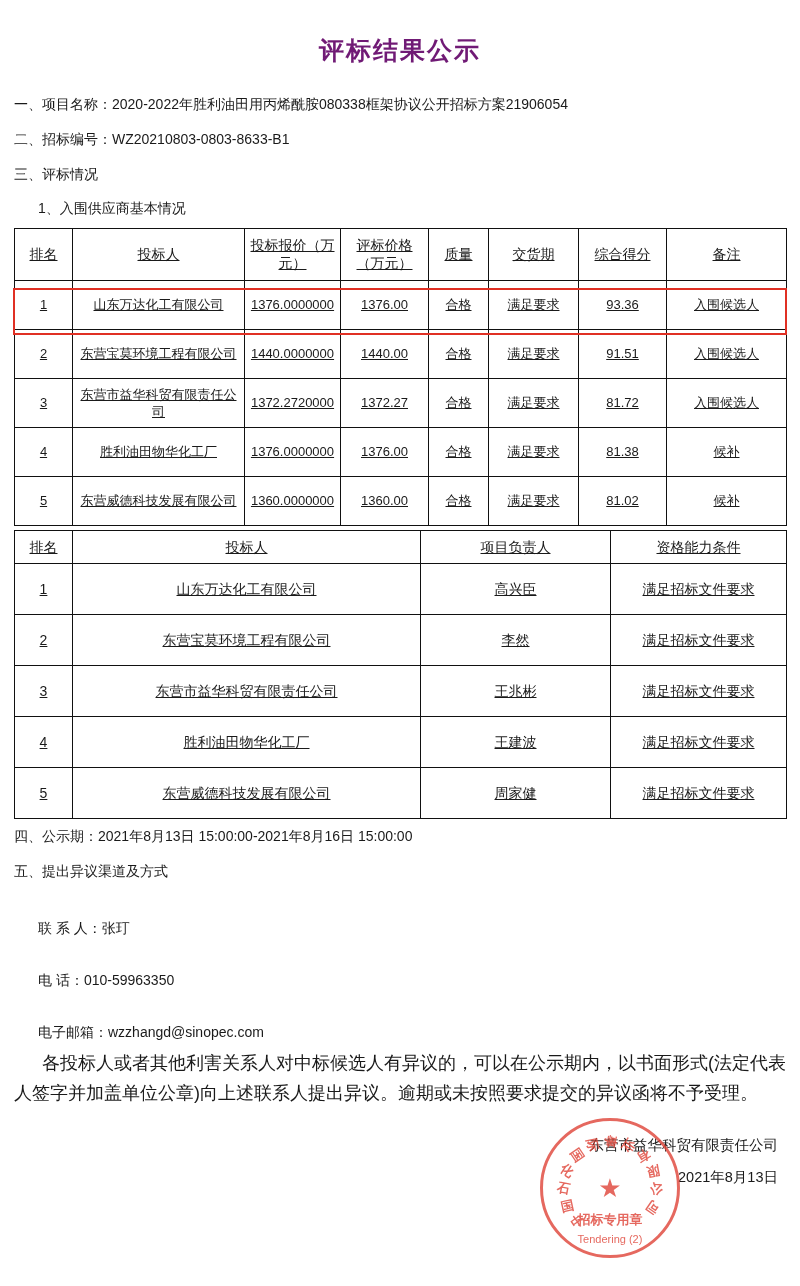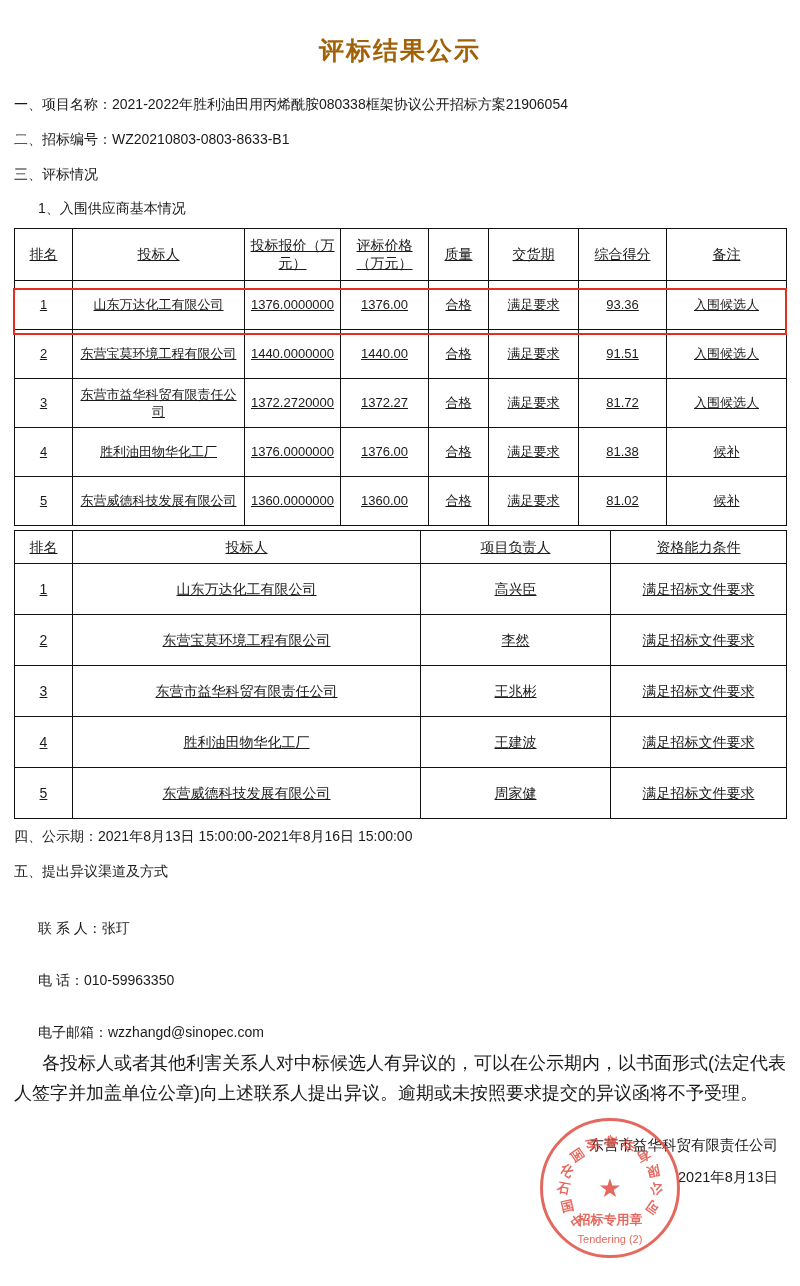--- a/index.html
+++ b/index.html
@@ -23,21 +23,21 @@
     padding: 0;
     box-sizing: border-box;
     overflow: hidden;
   }
   .doc-title {
     text-align: center;
     font-size: 25px;
     font-weight: bold;
     letter-spacing: 2px;
     margin: 34px 0 20px 0;
-    color: #a16207;
+    color: #701a75;
   }
   .line {
     margin: 0 0 0 0;
     padding: 7px 0 7px 14px;
     font-size: 14px;
     line-height: 1.5;
   }
   .line .lbl { }
   .line .val { }
   .sub-line {
@@ -144,21 +144,21 @@
   }
 </style>
 </head>
 <body>
 
 <div class="page">
 
   <div class="doc-title">评标结果公示</div>
 
   <div class="line">
-    <span class="lbl">一、项目名称：</span><span class="val">2021-2022年胜利油田用丙烯酰胺080338框架协议公开招标方案21906054</span>
+    <span class="lbl">一、项目名称：</span><span class="val">2020-2022年胜利油田用丙烯酰胺080338框架协议公开招标方案21906054</span>
   </div>
 
   <div class="line">
     <span class="lbl">二、招标编号：</span><span class="val">WZ20210803-0803-8633-B1</span>
   </div>
 
   <div class="line">三、评标情况</div>
 
   <div class="sub-line">1、入围供应商基本情况</div>
 

